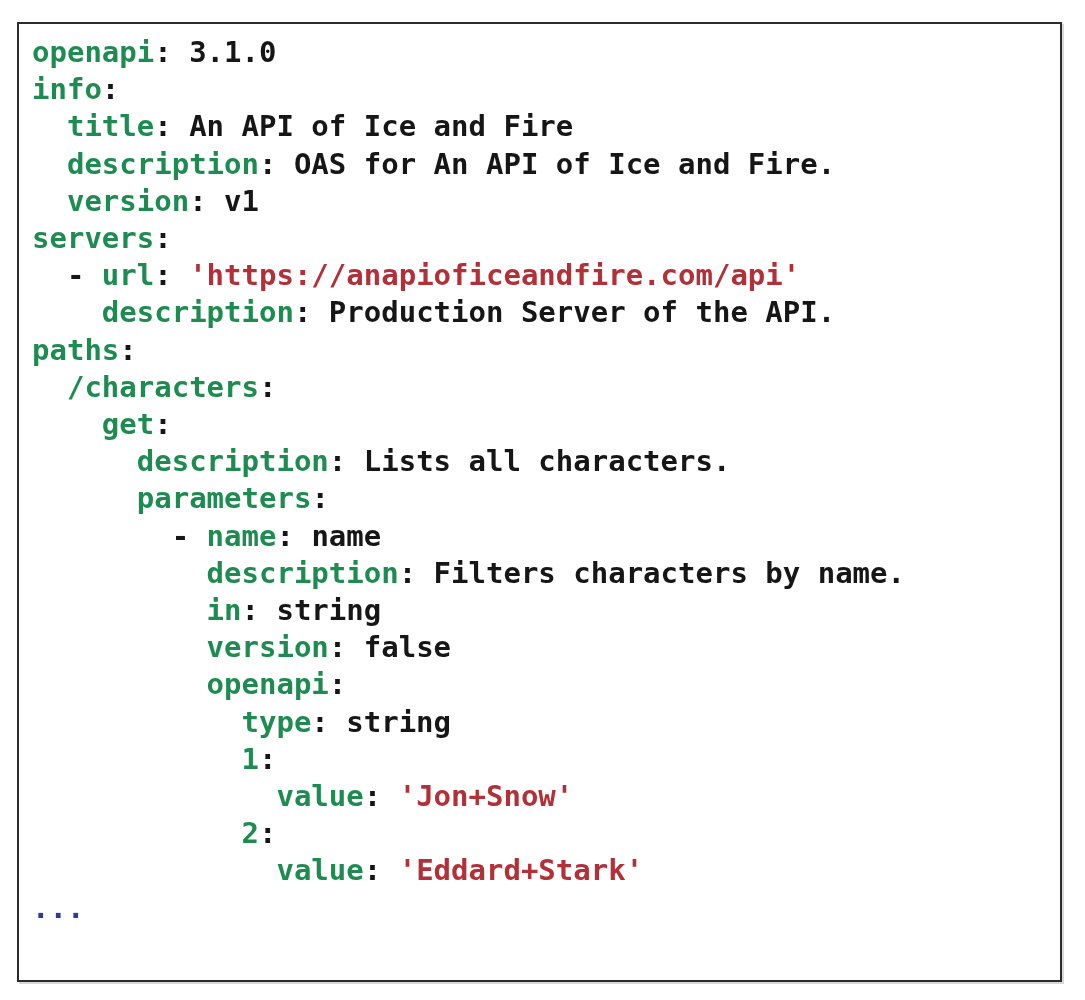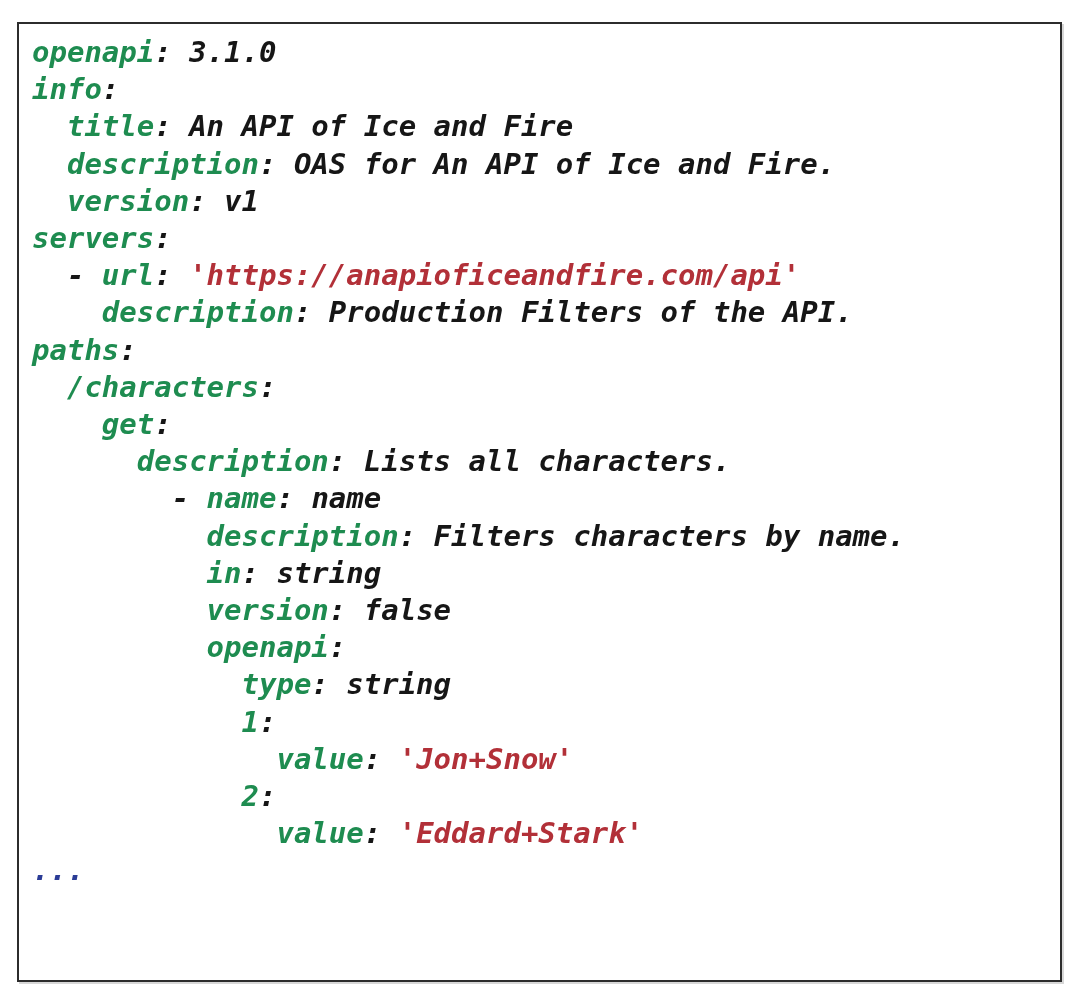--- a/index.html
+++ b/index.html
@@ -22,21 +22,20 @@
     left: 17px;
     top: 22px;
     width: 1045px;
     height: 960px;
     box-sizing: border-box;
     border: 2px solid #7f1d1d;
     box-shadow: 2px 2px 0 rgba(140,140,140,0.35);
     background: #ffffff;
     padding: 10px 6px 0 13px;
     overflow: hidden;
-    font-style: italic;
   }
   .code-line {
     white-space: pre;
     font-size: 29px;
     line-height: 37.2px;
     font-weight: 700;
     color: #161616;
     letter-spacing: 0;
   }
   .tok-k   { color: var(--key-color); }
@@ -52,25 +51,26 @@
 <div class="page">
   <div class="code-frame" style="border-color: rgb(44, 44, 44);">
     <div id="code-lines">
         <div class="code-line"><span class="tok-k">openapi</span><span class="tok-p">: </span><span class="tok-v">3.1.0</span></div>
         <div class="code-line"><span class="tok-k">info</span><span class="tok-p">:</span></div>
         <div class="code-line"><span class="tok-sp">  </span><span class="tok-k">title</span><span class="tok-p">: </span><span class="tok-v">An API of Ice and Fire</span></div>
         <div class="code-line"><span class="tok-sp">  </span><span class="tok-k">description</span><span class="tok-p">: </span><span class="tok-v">OAS for An API of Ice and Fire.</span></div>
         <div class="code-line"><span class="tok-sp">  </span><span class="tok-k">version</span><span class="tok-p">: </span><span class="tok-v">v1</span></div>
         <div class="code-line"><span class="tok-k">servers</span><span class="tok-p">:</span></div>
         <div class="code-line"><span class="tok-sp">  </span><span class="tok-p">- </span><span class="tok-k">url</span><span class="tok-p">: </span><span class="tok-str">'https://anapioficeandfire.com/api'</span></div>
-        <div class="code-line"><span class="tok-sp">    </span><span class="tok-k">description</span><span class="tok-p">: </span><span class="tok-v">Production Filters of the API.</span></div>
+        <div class="code-line"><span class="tok-sp">    </span><span class="tok-k">description</span><span class="tok-p">: </span><span class="tok-v">Production Server of the API.</span></div>
         <div class="code-line"><span class="tok-k">paths</span><span class="tok-p">:</span></div>
         <div class="code-line"><span class="tok-sp">  </span><span class="tok-k">/characters</span><span class="tok-p">:</span></div>
         <div class="code-line"><span class="tok-sp">    </span><span class="tok-k">get</span><span class="tok-p">:</span></div>
         <div class="code-line"><span class="tok-sp">      </span><span class="tok-k">description</span><span class="tok-p">: </span><span class="tok-v">Lists all characters.</span></div>
+        <div class="code-line"><span class="tok-sp">      </span><span class="tok-k">parameters</span><span class="tok-p">:</span></div>
         <div class="code-line"><span class="tok-sp">        </span><span class="tok-p">- </span><span class="tok-k">name</span><span class="tok-p">: </span><span class="tok-v">name</span></div>
         <div class="code-line"><span class="tok-sp">          </span><span class="tok-k">description</span><span class="tok-p">: </span><span class="tok-v">Filters characters by name.</span></div>
         <div class="code-line"><span class="tok-sp">          </span><span class="tok-k">in</span><span class="tok-p">: </span><span class="tok-v">string</span></div>
         <div class="code-line"><span class="tok-sp">          </span><span class="tok-k">version</span><span class="tok-p">: </span><span class="tok-v">false</span></div>
         <div class="code-line"><span class="tok-sp">          </span><span class="tok-k">openapi</span><span class="tok-p">:</span></div>
         <div class="code-line"><span class="tok-sp">            </span><span class="tok-k">type</span><span class="tok-p">: </span><span class="tok-v">string</span></div>
         <div class="code-line"><span class="tok-sp">            </span><span class="tok-k">1</span><span class="tok-p">:</span></div>
         <div class="code-line"><span class="tok-sp">              </span><span class="tok-k">value</span><span class="tok-p">: </span><span class="tok-str">'Jon+Snow'</span></div>
         <div class="code-line"><span class="tok-sp">            </span><span class="tok-k">2</span><span class="tok-p">:</span></div>
         <div class="code-line"><span class="tok-sp">              </span><span class="tok-k">value</span><span class="tok-p">: </span><span class="tok-str">'Eddard+Stark'</span></div>

